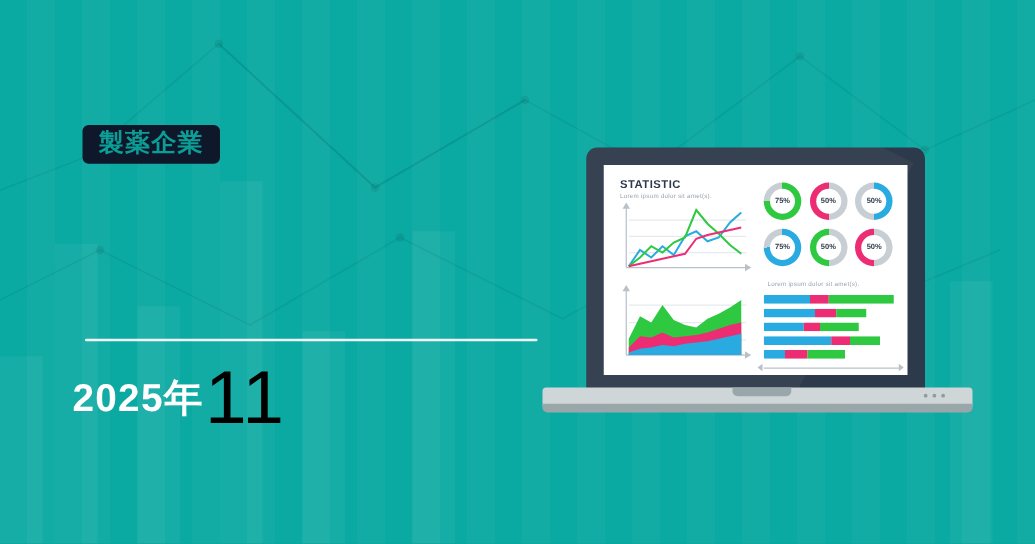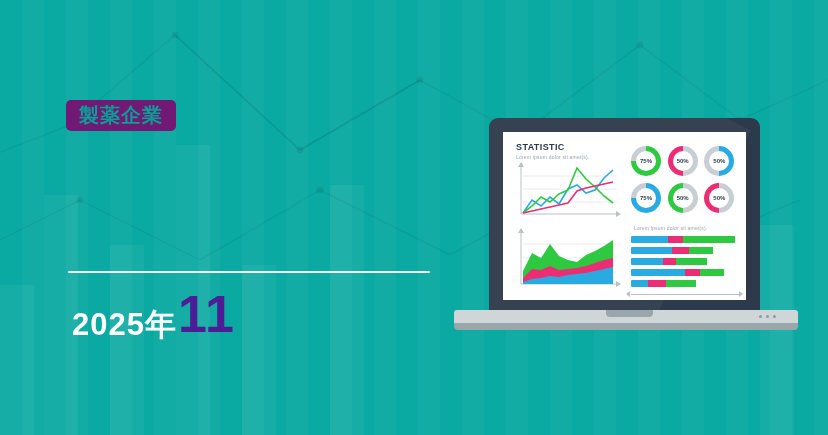--- a/index.html
+++ b/index.html
@@ -21,47 +21,47 @@
       rgba(255,255,255,0.000) 22px,
       rgba(255,255,255,0.035) 22px,
       rgba(255,255,255,0.035) 44px);
   }
   .bg-bar{position:absolute;bottom:0;background:rgba(255,255,255,0.055);}
   .bg-net{position:absolute;inset:0;}
   
   .left{position:absolute;left:0;top:0;width:470px;height:435px;}
   .badge{
     position:absolute;left:66px;top:100px;
-    background:#701a75;color:#0a9e96;
+    background:#0f172a;color:#0a9e96;
     border-radius:5px;
     padding:5px 13px 6px 13px;
     font-size:20px;font-weight:bold;letter-spacing:1px;
     line-height:1;
     box-sizing:border-box;
   }
   .title{
     position:absolute;left:64px;top:148px;
     color:#ffffff;font-weight:bold;
     font-size:45px;line-height:1.22;letter-spacing:1.5px;
     white-space:pre-line;
     text-shadow:0 1px 0 rgba(0,0,0,0.04);
   }
   .divider{
     position:absolute;left:68px;top:271px;width:362px;height:2px;
     background:#ffffff;opacity:.95;border-radius:1px;
   }
   .date{
-    position:absolute;left:72px;top:288px;
+    position:absolute;left:58px;top:288px;
     color:#ffffff;font-weight:bold;font-size:31px;line-height:1;
     letter-spacing:1px;white-space:nowrap;
-    display:flex;align-items:flex-end;
-  }
-  .date .hl{color:#4c1d95;font-size:52px;line-height:1;margin:0 1px;font-weight:bold;}
-  
-  .laptop{position:absolute;left:454px;top:118px;width:344px;height:220px;}
+    display:flex;align-items:center;
+  }
+  .date .hl{color:#000000;font-size:60px;line-height:1;margin:0 1px;font-weight:normal;}
+  
+  .laptop{position:absolute;left:434px;top:118px;width:344px;height:220px;}
   .lid{
     position:absolute;left:35px;top:0;width:271px;height:196px;
     background:#2d3a4b;border-radius:9px 9px 3px 3px;
   }
   .lid-sheen{
     position:absolute;left:35px;top:0;width:271px;height:196px;
     border-radius:9px 9px 3px 3px;overflow:hidden;pointer-events:none;
   }
   .lid-sheen:after{
     content:"";position:absolute;left:-40px;top:-60px;

